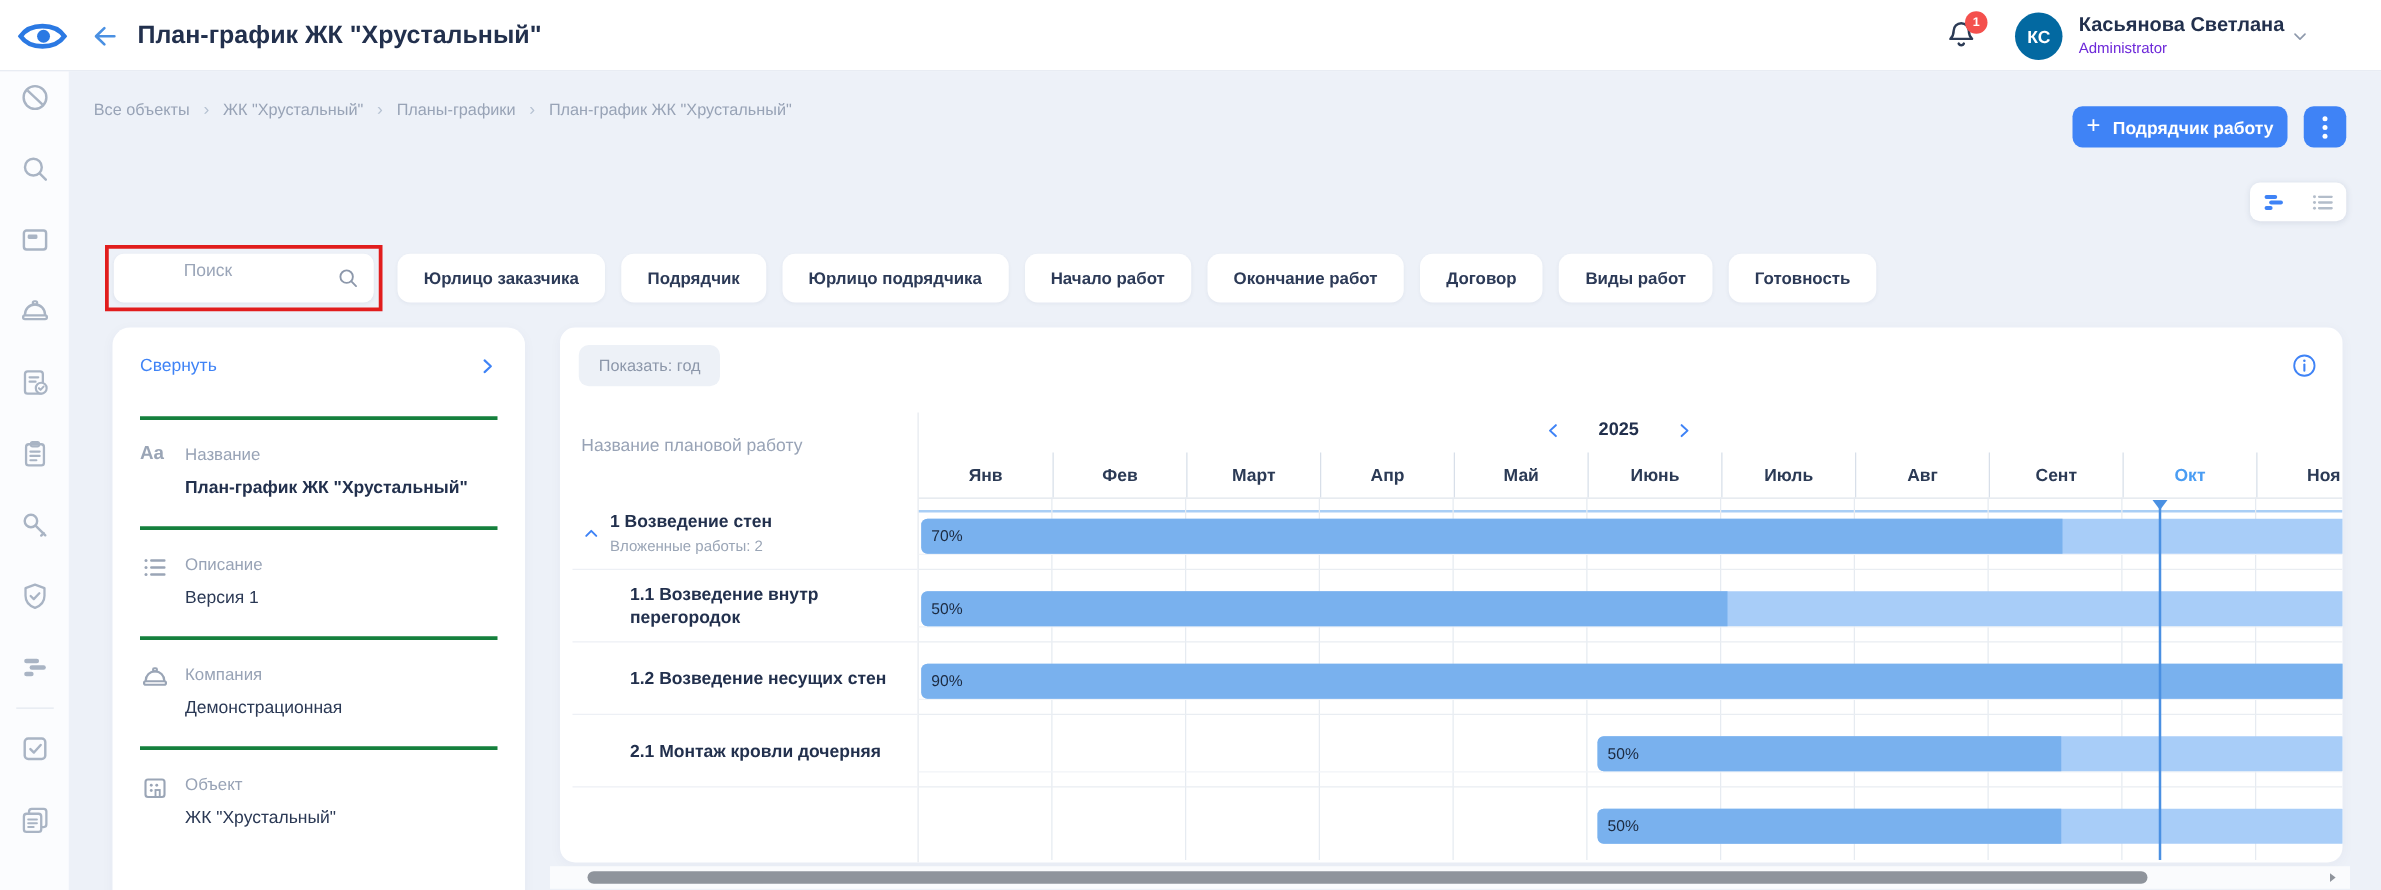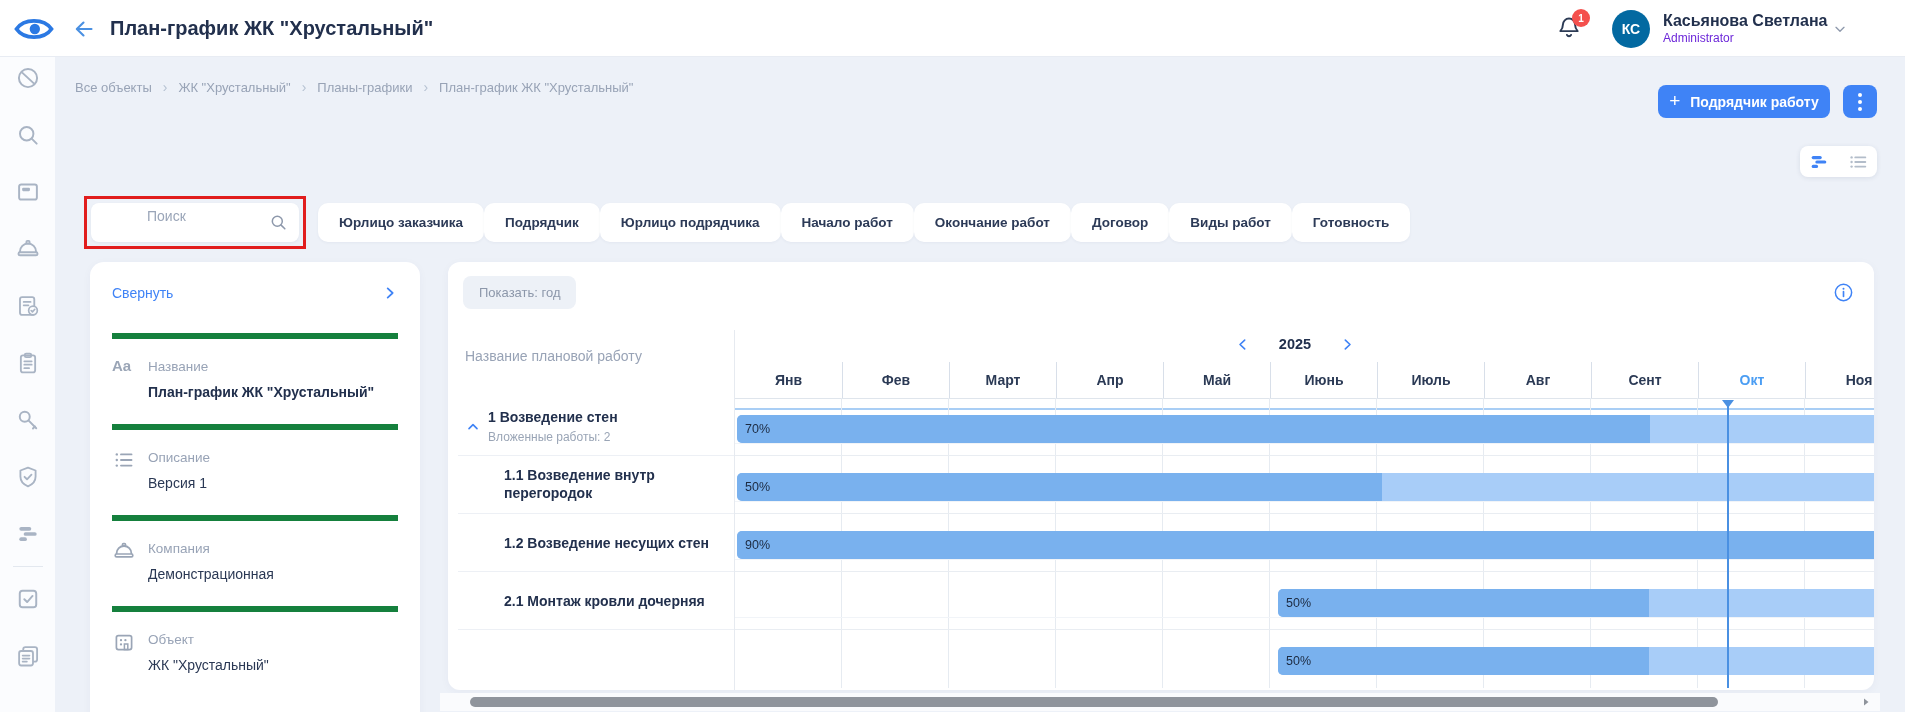--- a/index.html
+++ b/index.html
@@ -40,30 +40,30 @@
   .view-toggle svg { width:22px; height:22px; cursor:pointer; }
   .vt-gantt { color:#3f83f6; }
   .vt-list { color:#b3bdca; }
 
   
   .red-box { position:absolute; left:84px; top:196px; width:222px; height:53px; border:3px solid #e11d1d; z-index:20; pointer-events:none; }
   .search { position:absolute; left:91px; top:203px; width:208px; height:39px; background:#fff; border-radius:8px; box-shadow:0 1px 3px rgba(30,50,90,.06); }
   .search input { position:absolute; left:12px; top:0; width:160px; height:25px; border:none; outline:none; font-size:14px; color:#3a4burg660; font-family:"Liberation Sans", sans-serif; background:transparent;margin-left:44px; }
   .search input::placeholder { color:#9aa5b8; }
   .search svg { position:absolute; right:11px; top:10px; width:19px; height:19px; color:#8d98ab; }
-  .chips { position:absolute; left:318px; top:203px; display:flex; }
+  .chips { position:absolute; left:318px; top:203px; display:flex; gap:13px; }
   .chip { height:39px; background:#fff; border-radius:10px; padding:0 21px; display:flex; align-items:center; font-size:13.5px; font-weight:600; color:#2c3a57; box-shadow:0 1px 3px rgba(30,50,90,.05); cursor:pointer; white-space:nowrap; }
 
   
   .info-panel { position:absolute; left:90px; top:262px; width:330px; height:460px; background:#fff; border-radius:14px 14px 0 0; box-shadow:0 2px 10px rgba(40,60,110,.04); }
   .collapse-row { position:absolute; left:22px; right:22px; top:22px; height:20px; }
   .collapse-link { font-size:14px; color:#3f83f6; cursor:pointer; }
   .collapse-chevron { position:absolute; right:0; top:1px; width:16px; height:16px; color:#3f83f6; cursor:pointer; }
   .fields { position:absolute; left:0; right:0; top:71px; }
-  .field { margin:0 22px; border-top:6px solid #15803d; padding:20px 0 24px 0; position:relative; }
+  .field { margin:0 22px; border-top:3px solid #15803d; padding:20px 0 24px 0; position:relative; }
   .field .f-icon { position:absolute; left:0; top:18px; width:24px; height:24px; color:#9aa5b6; font-size:15px; font-weight:bold; }
   .field .f-label { margin-left:36px; font-size:13.5px; color:#98a3b6; }
   .field .f-value { margin-left:36px; margin-top:10px; font-size:14px; color:#2a3854; }
   .field .f-value.bold { font-weight:bold; color:#22304d; }
 
   
   .gantt-card { position:absolute; left:448px; top:262px; width:1426px; height:428px; background:#fff; border-radius:12px; box-shadow:0 2px 10px rgba(40,60,110,.04); overflow:hidden; }
   .scale-chip { position:absolute; left:15px; top:14px; height:33px; padding:0 16px; background:#edf1f7; border-radius:8px; display:flex; align-items:center; font-size:13px; color:#8c97aa; cursor:pointer; }
   .info-btn { position:absolute; left:1385px; top:20px; width:21px; height:21px; color:#3f83f6; cursor:pointer; }
 

